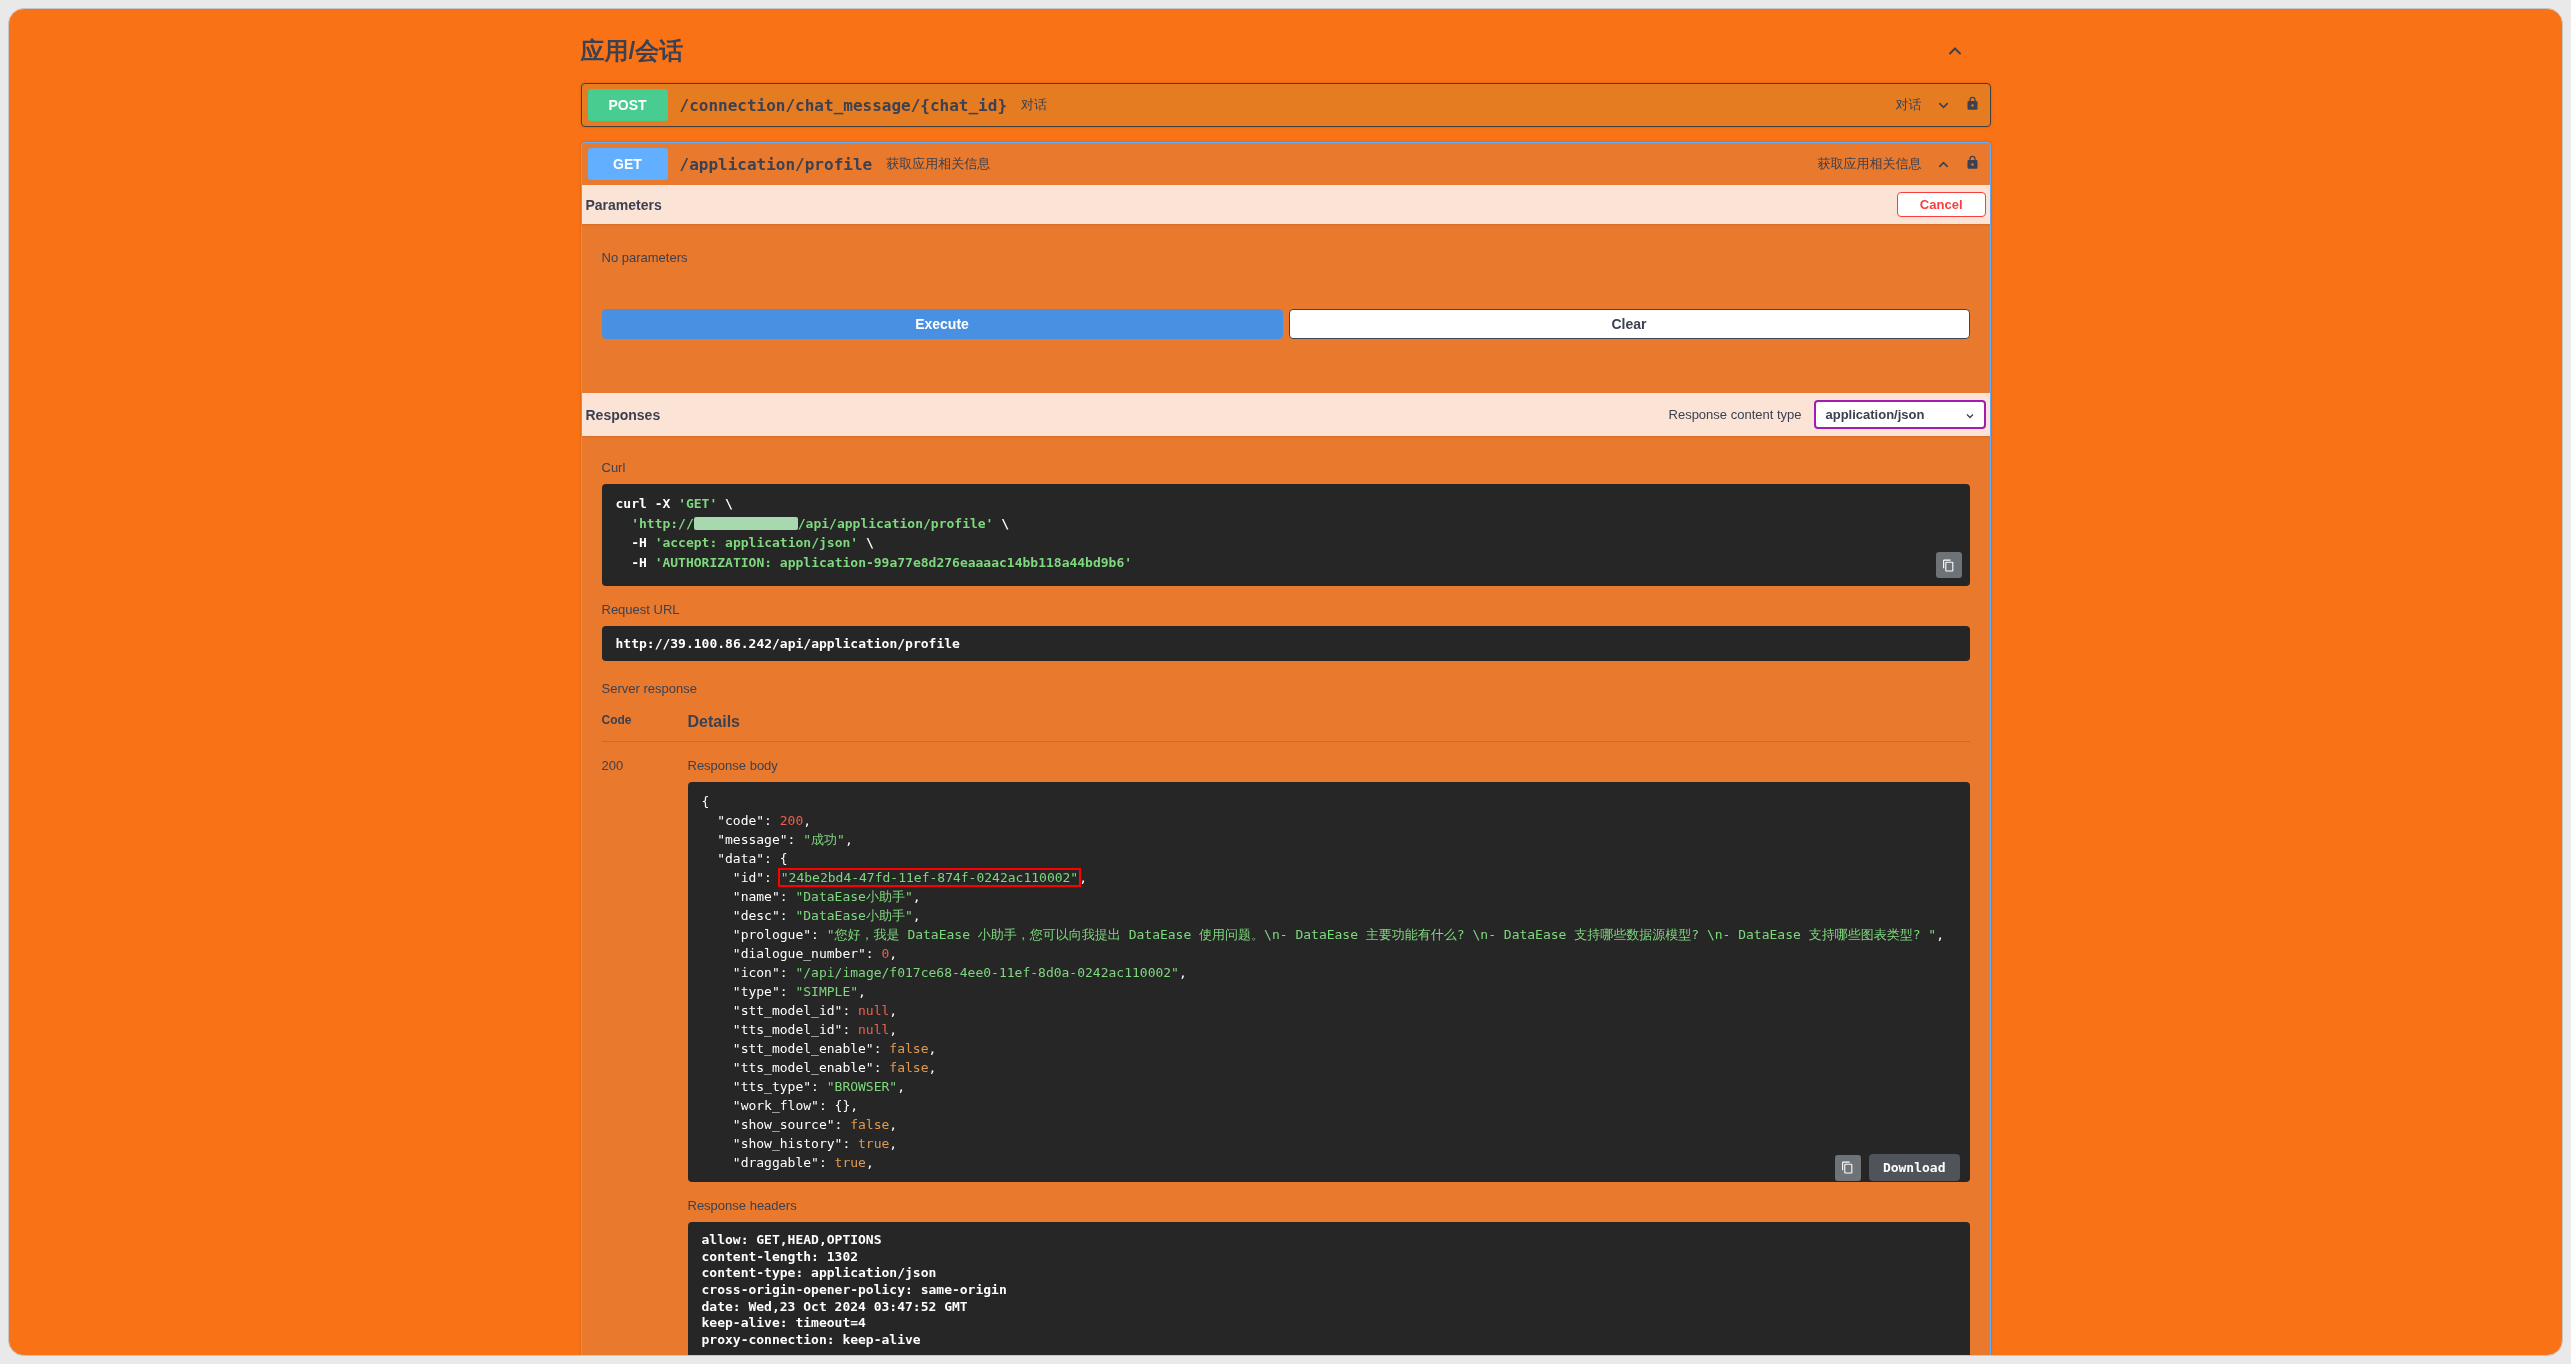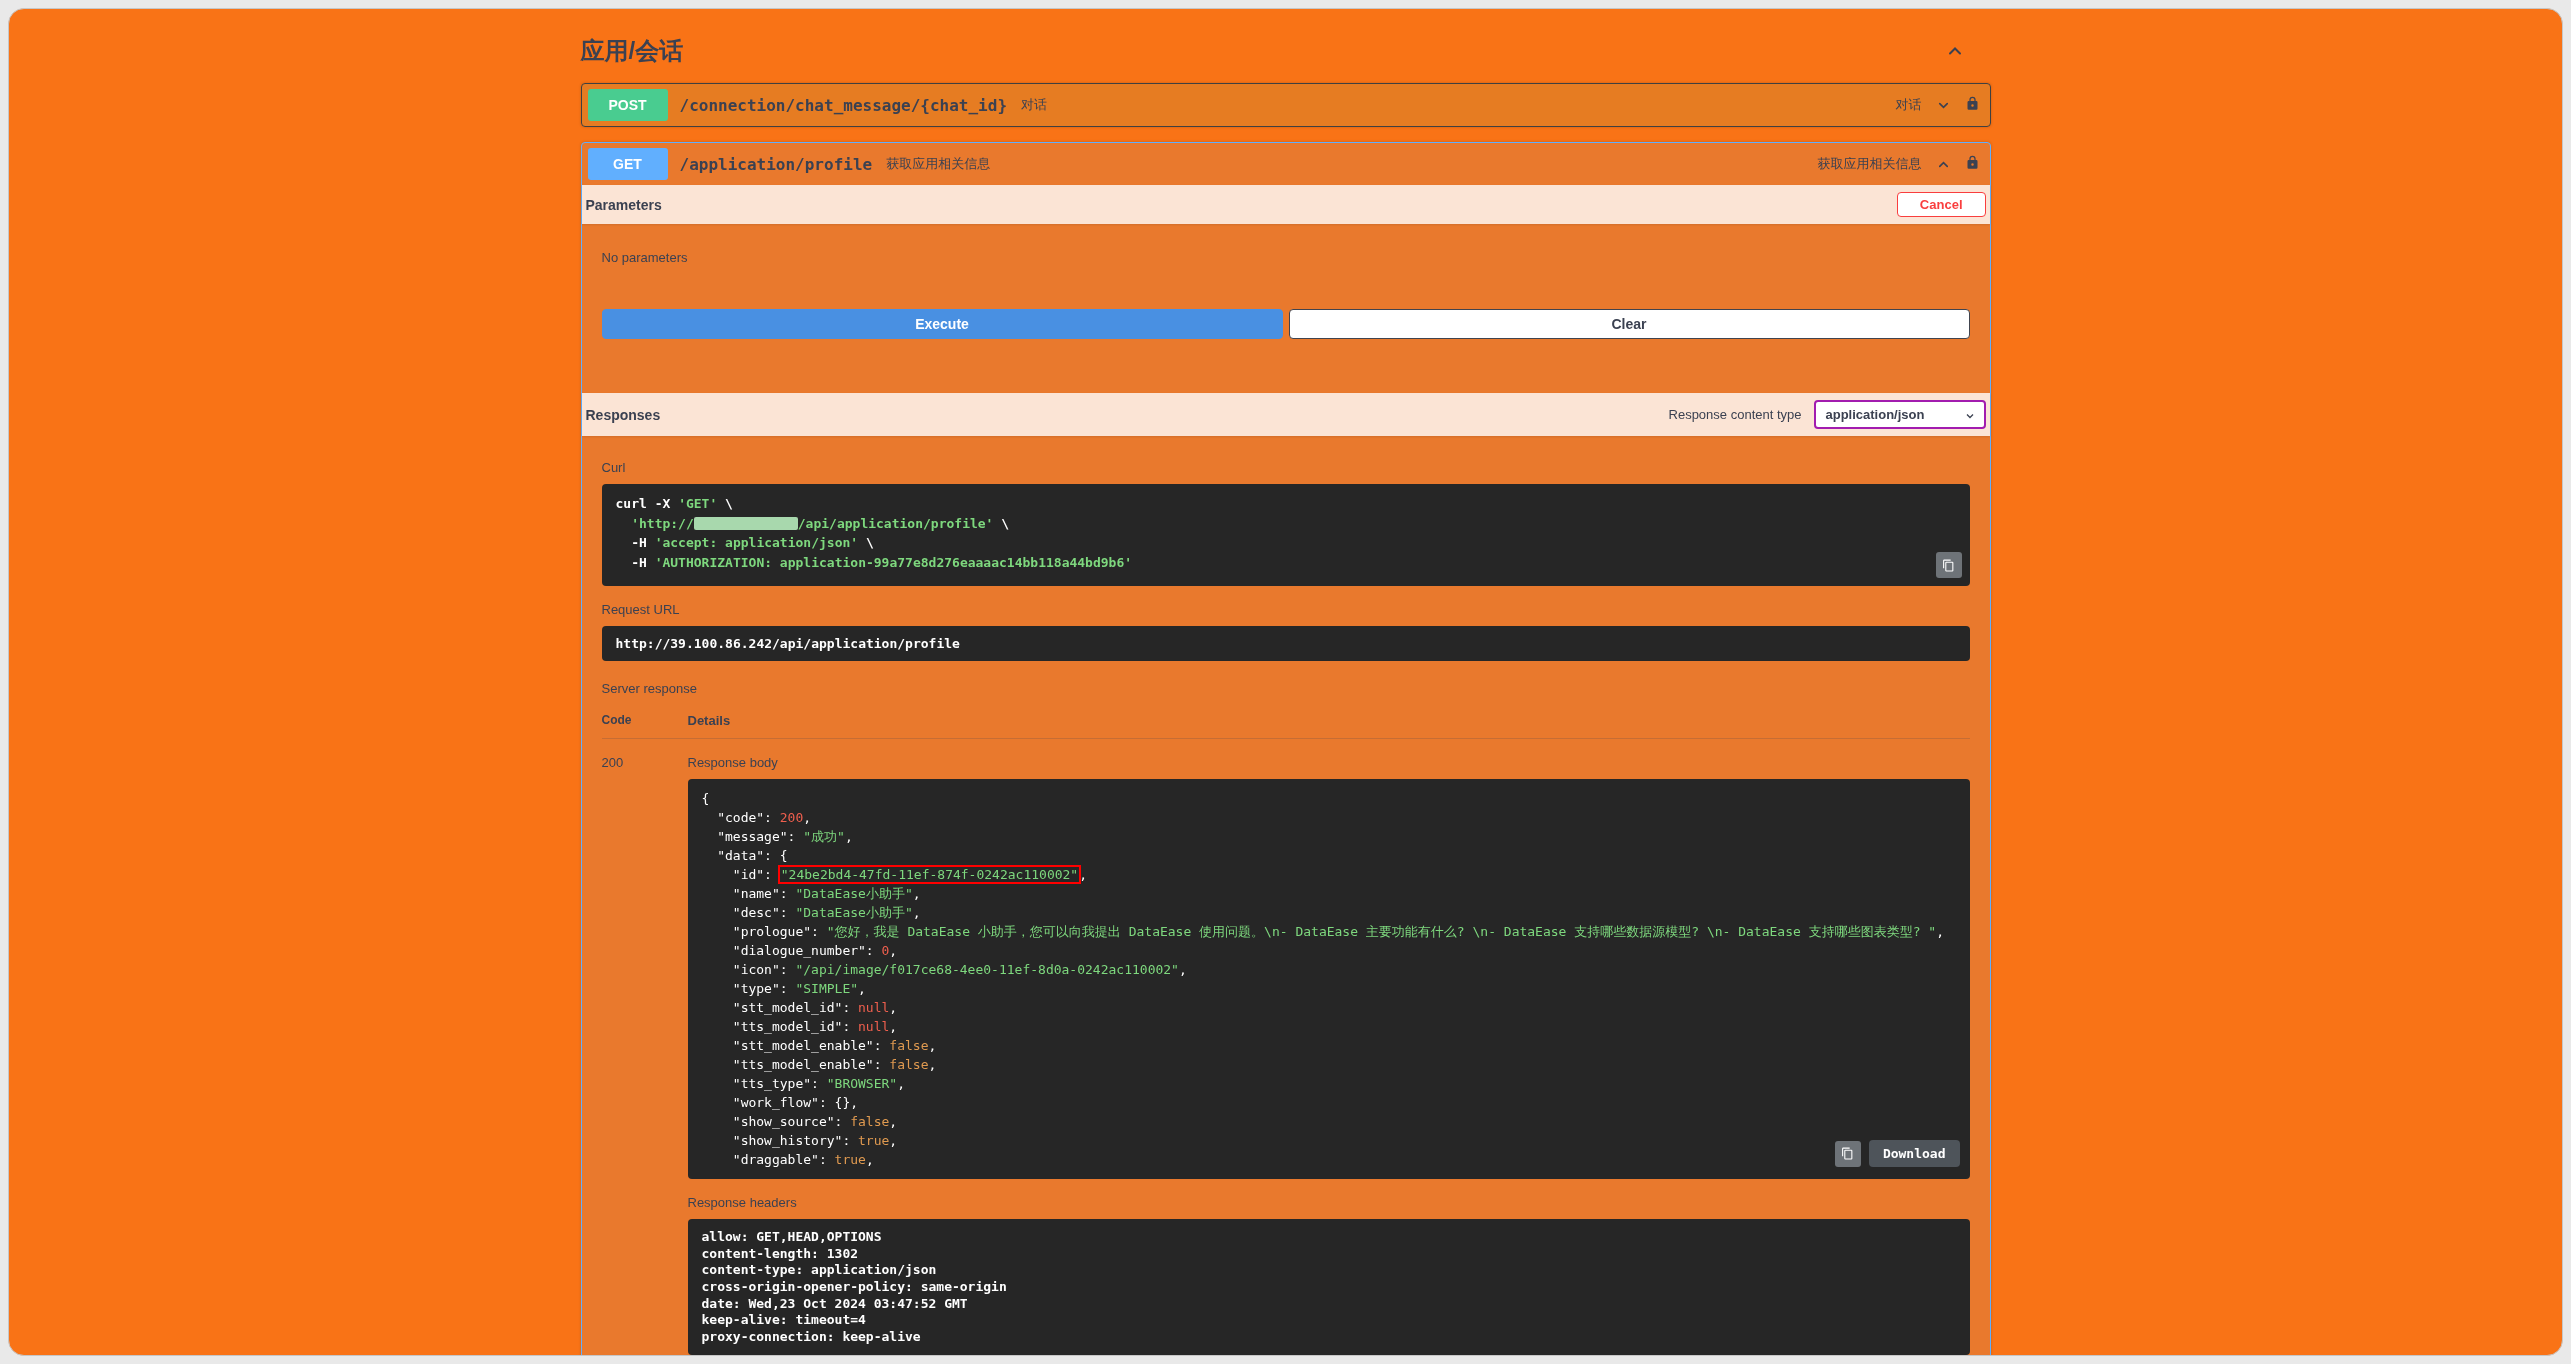--- a/index.html
+++ b/index.html
@@ -96,31 +96,31 @@
   .tok-l { color:#ef5f4e; }
   .tok-b { color:#e09a50; }
   .tok-hl { color:#7ed87e; box-shadow:0 0 0 2px #ff0000; padding:0 1px; }
   .tok-redact { display:inline-block; width:104px; height:13px; background:#a8d8ad; border-radius:2px; vertical-align:-2px; }
 
   .copy-btn {
     width:26px; height:26px; background:#6e7378; border:none; border-radius:3px;
     display:flex; align-items:center; justify-content:center; cursor:pointer;
   }
   .curl-block > .copy-btn { position:absolute; right:8px; bottom:8px; }
-  .block-actions { position:absolute; right:10px; bottom:12px; display:flex; align-items:center; gap:8px; }
+  .block-actions { position:absolute; right:10px; bottom:1px; display:flex; align-items:center; gap:8px; }
   .download-btn {
     background:#4e545a; color:#fff; border:none; border-radius:4px;
     font-size:13px; font-weight:700; padding:6px 14px; cursor:pointer; font-family:inherit;
   }
 
   
   .server-label { margin-top:20px; }
   .table-head { display:flex; border-bottom:1px solid rgba(59,65,81,.2); padding:8px 0 10px; margin-top:6px; }
   .col-code { width:86px; font-size:12px; font-weight:700; }
-  .col-details { flex:1; font-size:13px; font-weight:700; }
+  .col-details { flex:1; font-size:16px; font-weight:700; }
   .table-row { display:flex; padding-top:14px; }
   .row-code { width:86px; font-size:13px; padding-top:2px; }
   .row-details { flex:1; min-width:0; }
 </style>
 </head>
 <body>
 
 <div class="card">
   <div class="container">
 

